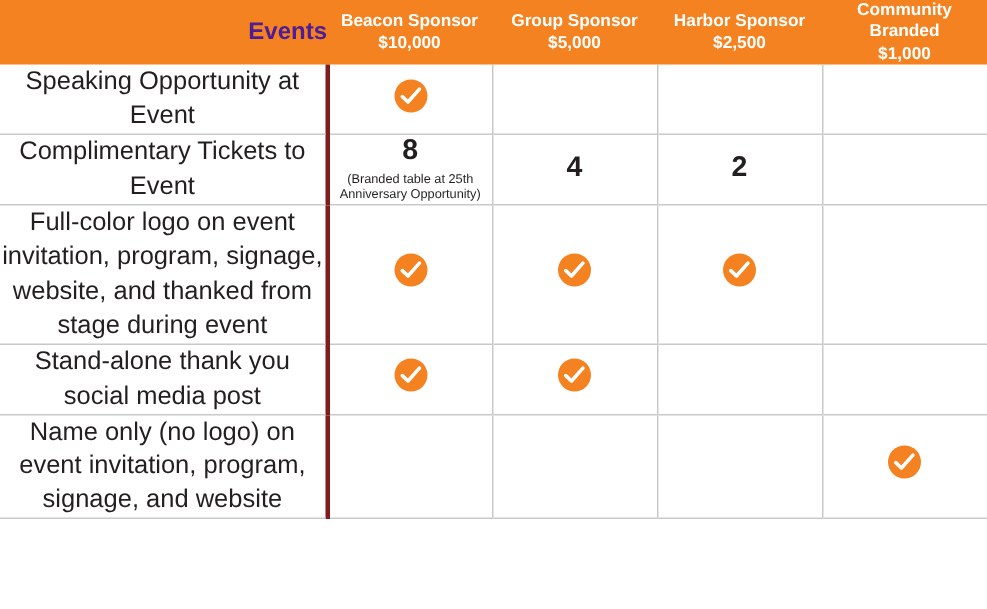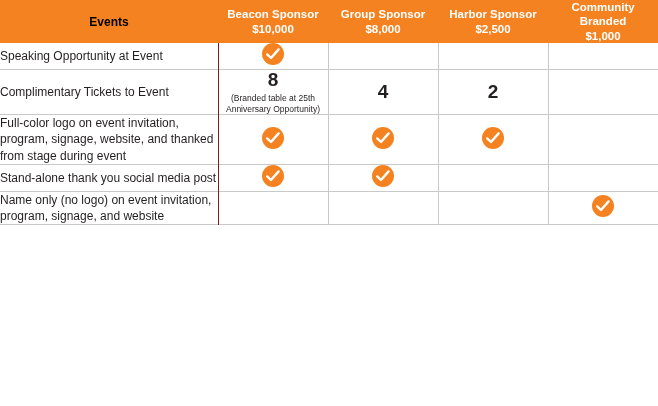--- a/index.html
+++ b/index.html
@@ -22,50 +22,50 @@
   .sponsor-table td {
     padding: 0;
     margin: 0;
   }
   
   .head-row {
     background: #F58220;
     height: 42px;
   }
   .head-events {
-    text-align: center;
+    text-align: right;
     padding-left: 12px;
-    color: #000000;
-    font-size: 12px;
+    color: #4c1d95;
+    font-size: 16px;
     font-weight: bold;
     vertical-align: middle;
   }
   .head-tier {
     text-align: center;
     color: #ffffff;
     font-size: 11.5px;
     font-weight: bold;
     line-height: 1.25;
     vertical-align: middle;
   }
   .head-tier .tier-name { display: block; }
   .head-tier .tier-amount { display: block; }
 
   
   .body-row {
     border-bottom: 1px solid #c9c9c9;
   }
   .row-label {
-    text-align: left;
+    text-align: center;
     padding: 8px 10px 8px 12px;
-    font-size: 12px;
+    font-size: 17px;
     color: #231f20;
     line-height: 1.35;
     vertical-align: middle;
-    border-right: 1px solid #7f1d1d;
+    border-right: 3px solid #7f1d1d;
   }
   .cell {
     text-align: center;
     vertical-align: middle;
     border-right: 1px solid #c9c9c9;
     padding: 6px 4px;
   }
   .cell:last-child { border-right: none; }
 
   
@@ -109,21 +109,21 @@
   </colgroup>
   <thead>
     <tr class="head-row">
       <th class="head-events">Events</th>
       <th class="head-tier">
         <span class="tier-name">Beacon Sponsor</span>
         <span class="tier-amount">$10,000</span>
       </th>
       <th class="head-tier">
         <span class="tier-name">Group Sponsor</span>
-        <span class="tier-amount">$8,000</span>
+        <span class="tier-amount">$5,000</span>
       </th>
       <th class="head-tier">
         <span class="tier-name">Harbor Sponsor</span>
         <span class="tier-amount">$2,500</span>
       </th>
       <th class="head-tier">
         <span class="tier-name">Community Branded</span>
         <span class="tier-amount">$1,000</span>
       </th>
     </tr>

